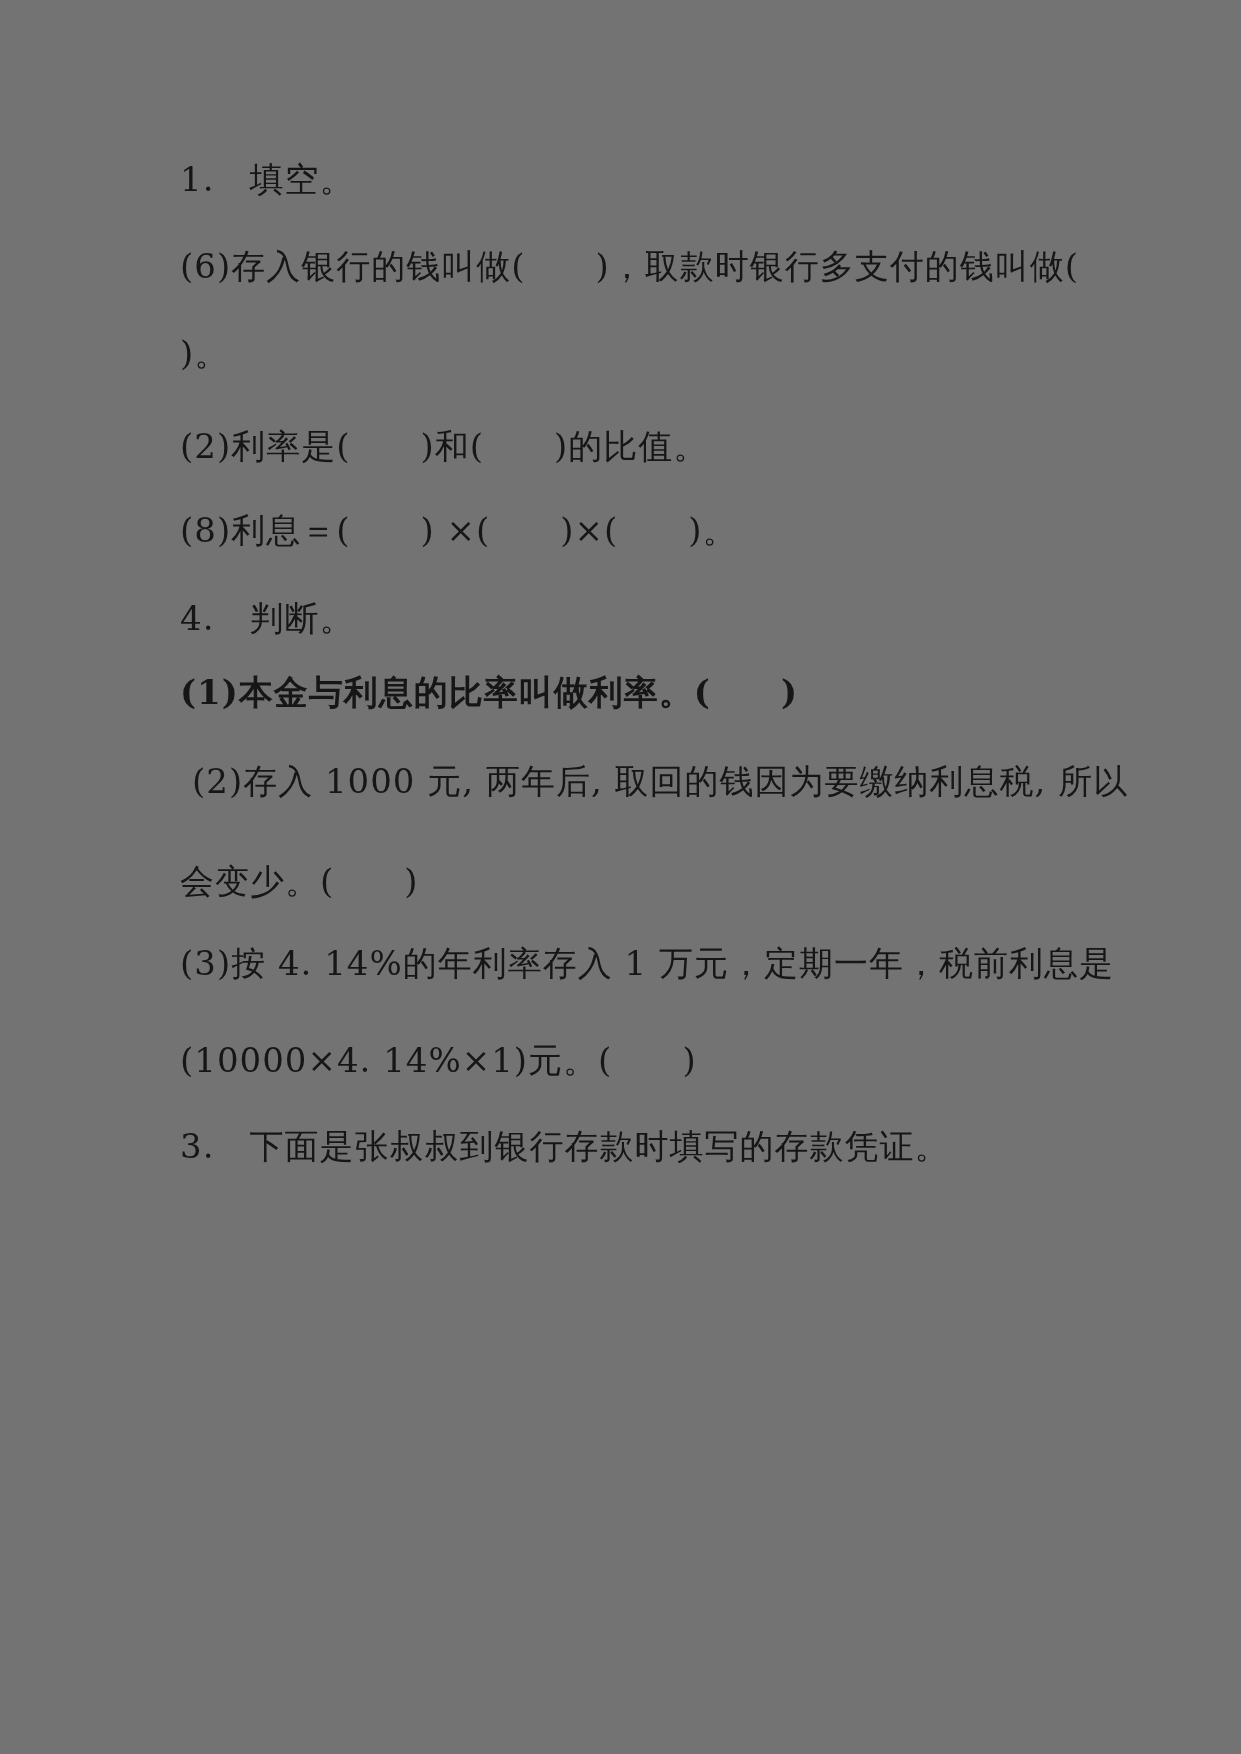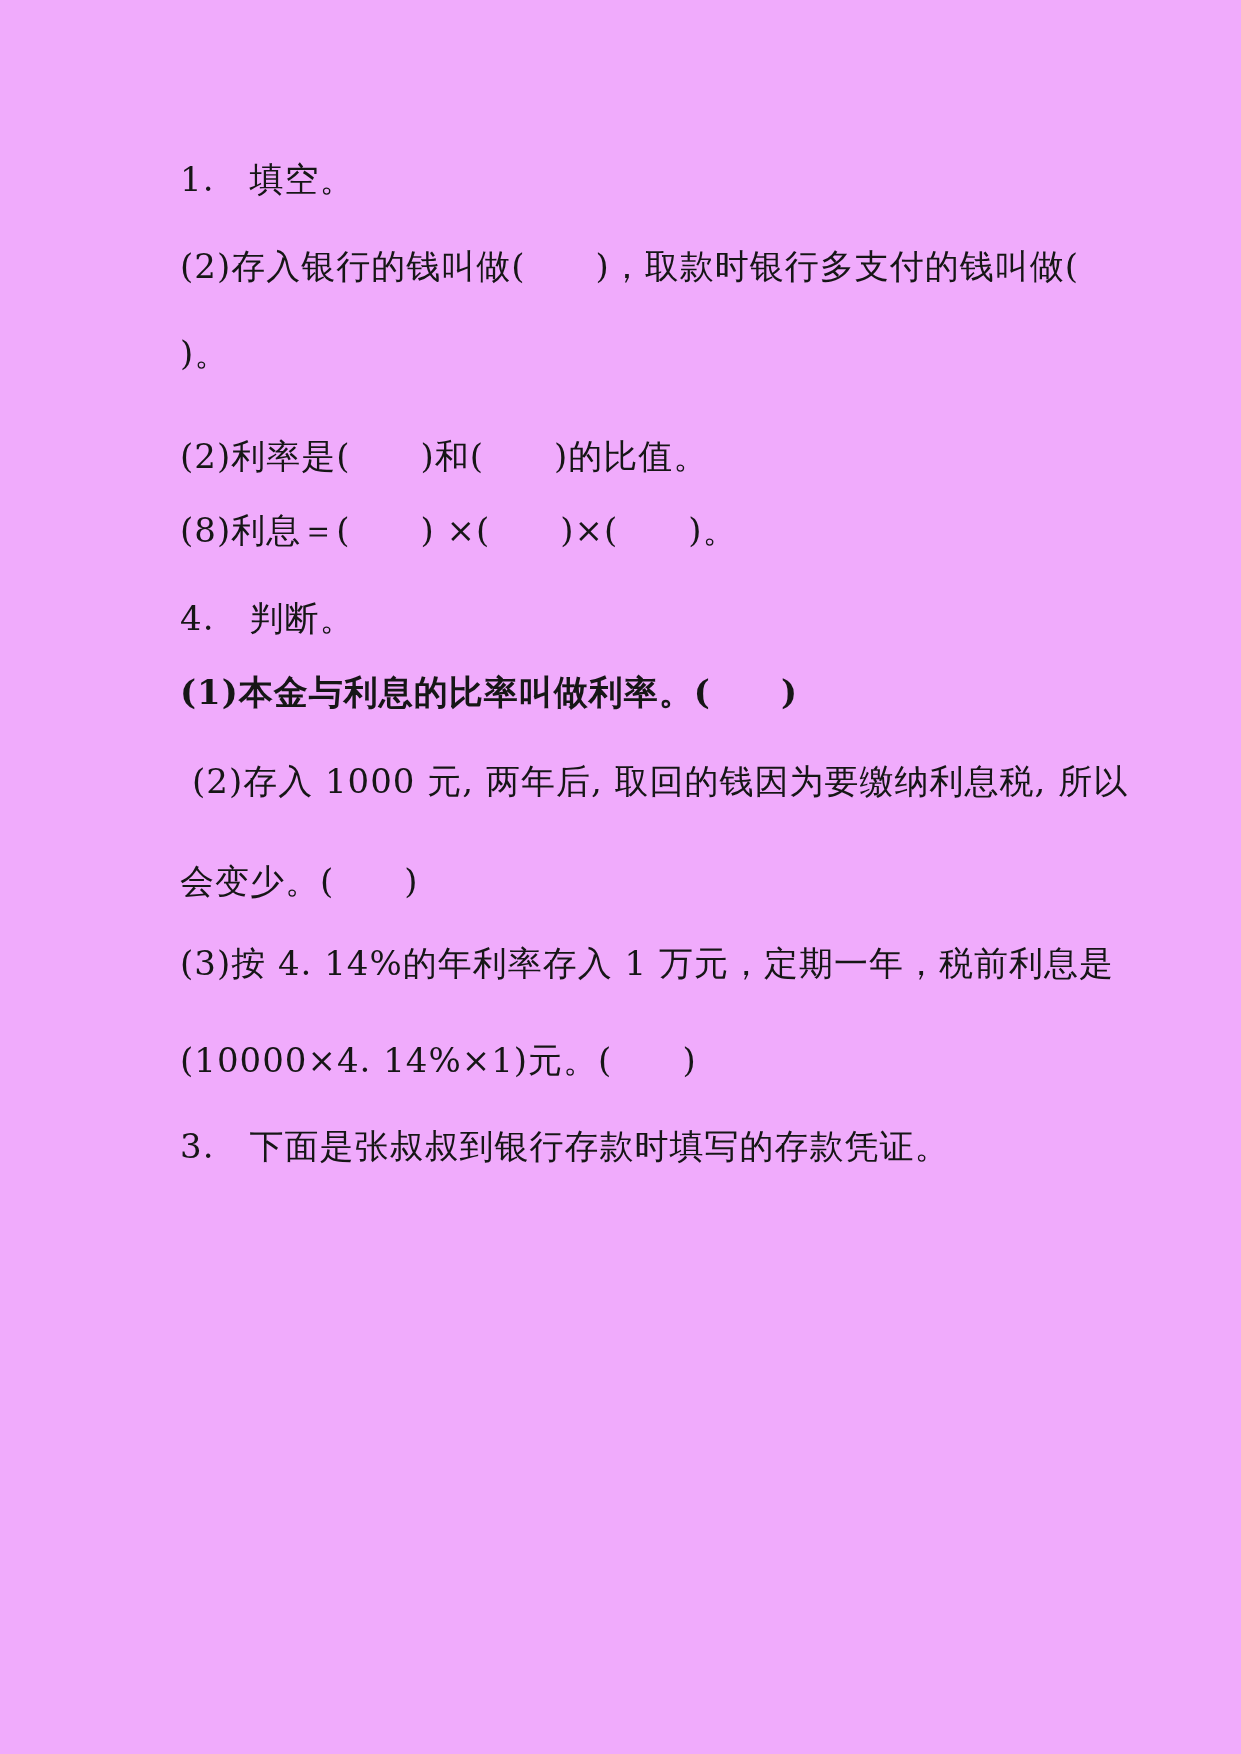--- a/index.html
+++ b/index.html
@@ -4,53 +4,53 @@
 <style>
   html, body {
     margin: 0;
     padding: 0;
     background: #ffffff;
   }
   .page {
     position: relative;
     width: 1241px;
     height: 1754px;
-    background: #f0abfc;
+    background: #737373;
     overflow: hidden;
     font-family: "DejaVu Serif", serif;
   }
   .line {
     position: absolute;
     left: 180px;
     font-size: 34px;
     line-height: 42px;
     color: #161616;
     letter-spacing: 1px;
     white-space: pre;
   }
   
   .l0  { top: 158px; }
   .l1  { top: 245px; }
   .l2  { top: 332px; }
-  .l3  { top: 425px; margin-top: 10px; }
+  .l3  { top: 425px; }
   .l4  { top: 509px; }
   .l5  { top: 597px; }
   .l6  { top: 671px; font-weight: bold; }
   .l7  { top: 760px; margin-left: 12px; }
   .l8  { top: 860px; }
   .l9  { top: 942px; }
   .l10 { top: 1039px; }
   .l11 { top: 1125px; }
 </style>
 </head>
 <body>
 
 <div class="page">
   <div class="line l0">1.　填空。</div>
-  <div class="line l1">(2)存入银行的钱叫做(　　)，取款时银行多支付的钱叫做(</div>
+  <div class="line l1">(6)存入银行的钱叫做(　　)，取款时银行多支付的钱叫做(</div>
   <div class="line l2">)。</div>
   <div class="line l3">(2)利率是(　　)和(　　)的比值。</div>
   <div class="line l4">(8)利息＝(　　) ×(　　)×(　　)。</div>
   <div class="line l5">4.　判断。</div>
   <div class="line l6">(1)本金与利息的比率叫做利率。(　　)</div>
   <div class="line l7">(2)存入 1000 元, 两年后, 取回的钱因为要缴纳利息税, 所以</div>
   <div class="line l8">会变少。(　　)</div>
   <div class="line l9">(3)按 4. 14%的年利率存入 1 万元，定期一年，税前利息是</div>
   <div class="line l10">(10000×4. 14%×1)元。(　　)</div>
   <div class="line l11">3.　下面是张叔叔到银行存款时填写的存款凭证。</div>

